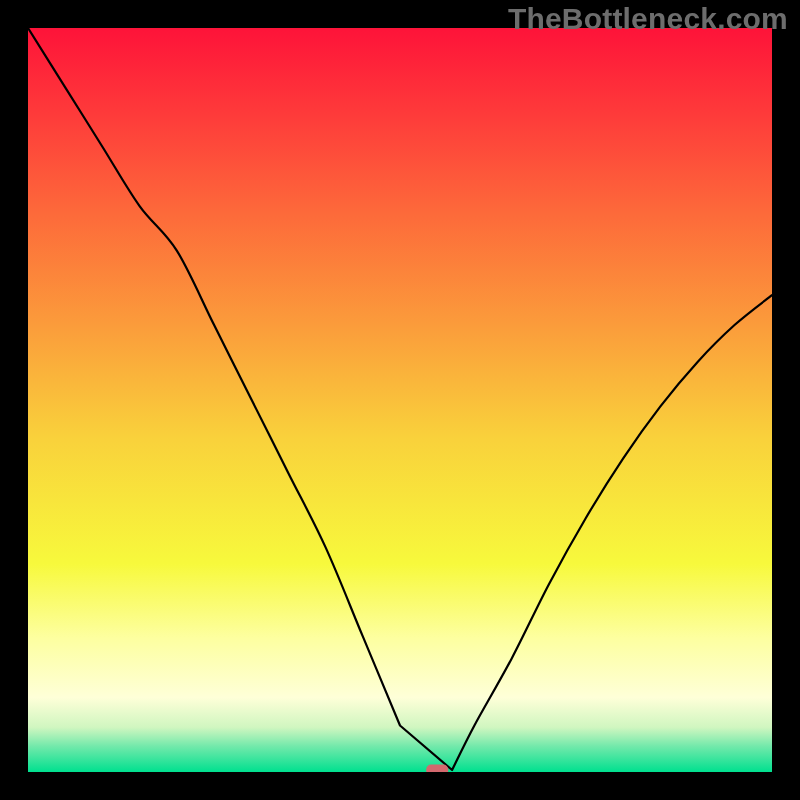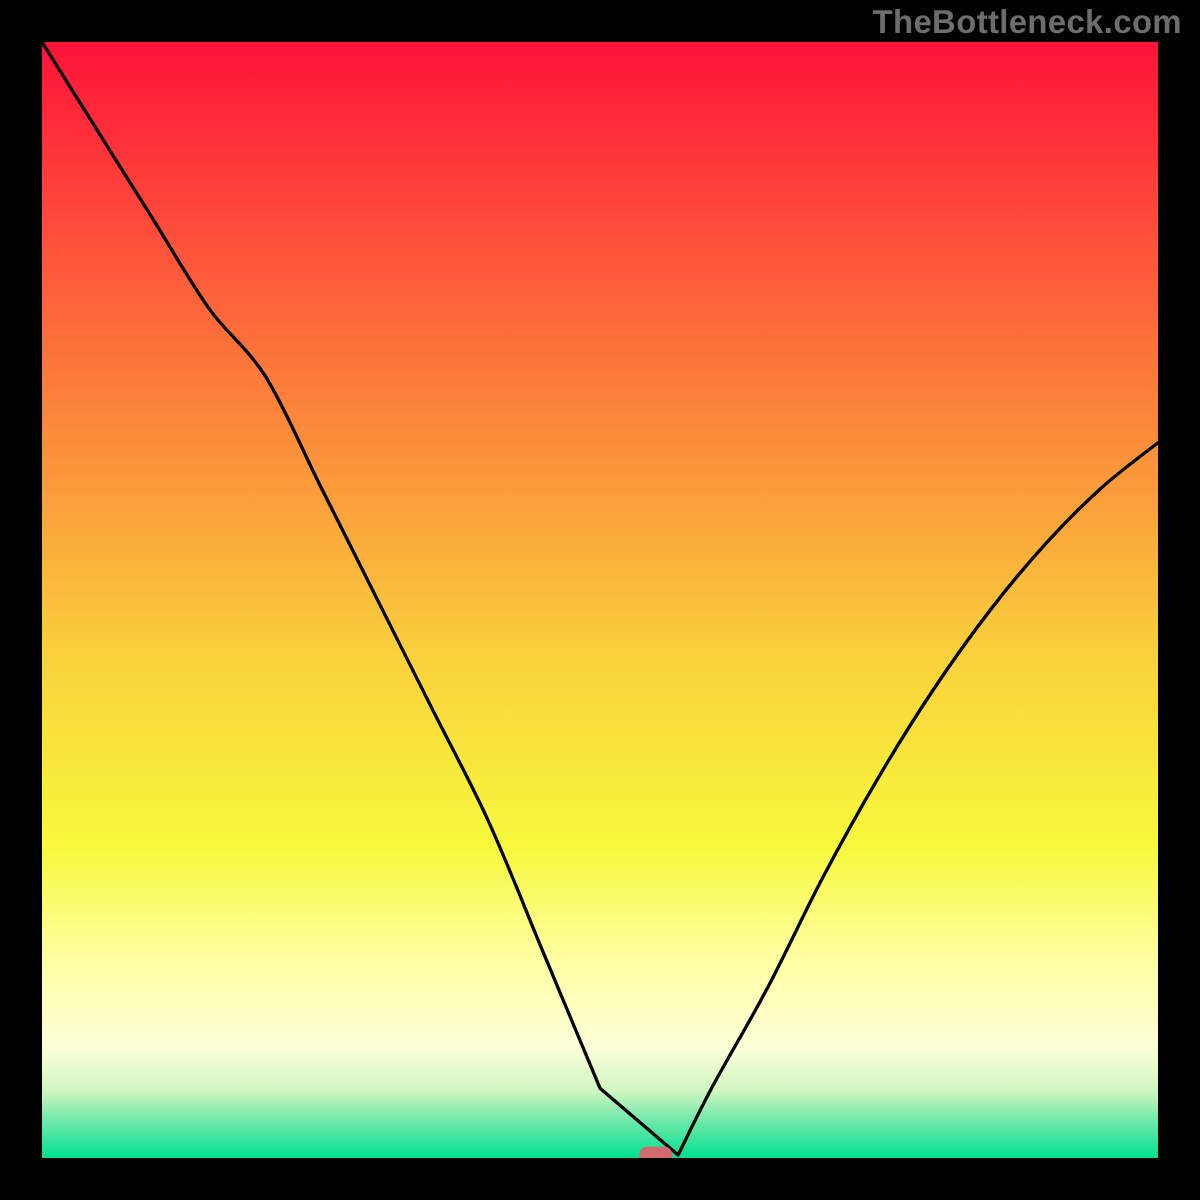--- a/index.html
+++ b/index.html
@@ -15,21 +15,21 @@
     width: 800px;
     height: 800px;
     background: #000000;
   }
   .watermark {
     position: absolute;
     top: 2px;
     right: 12px;
     color: #6d6d6d;
     font-family: Arial, Helvetica, sans-serif;
-    font-size: 22px;
+    font-size: 30px;
     font-weight: 600;
     letter-spacing: 0.2px;
     z-index: 5;
   }
   .plot-area {
     position: absolute;
     left: 28px;
     top: 28px;
     width: 744px;
     height: 744px;

